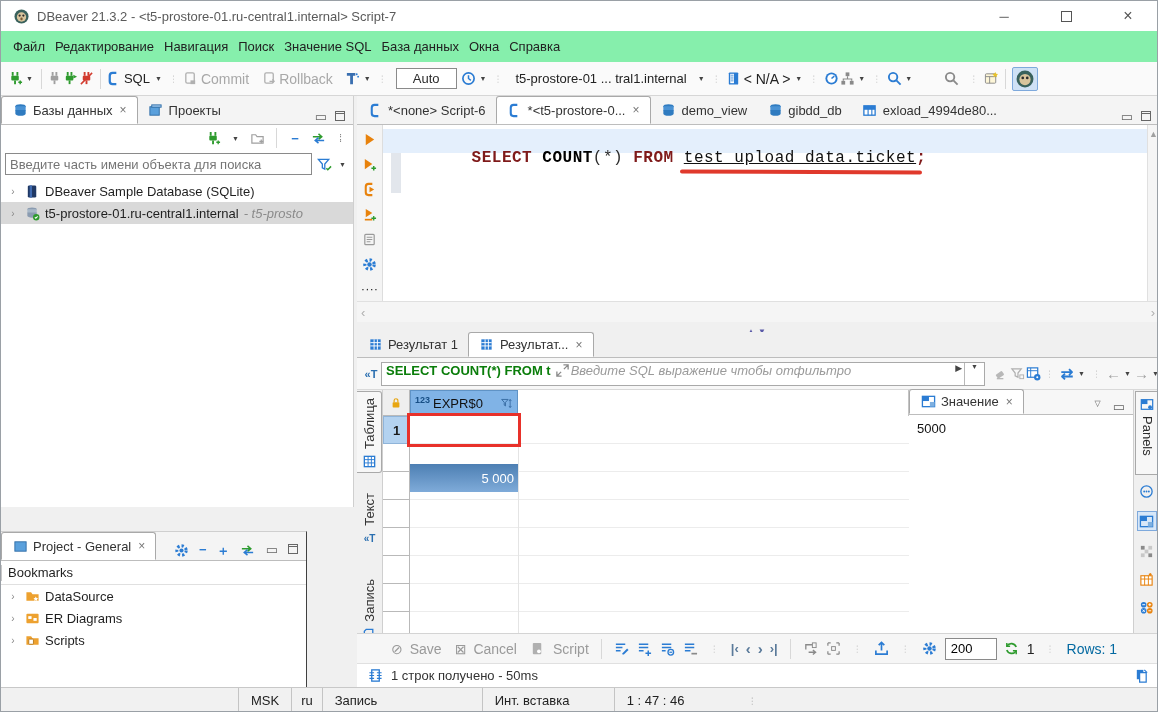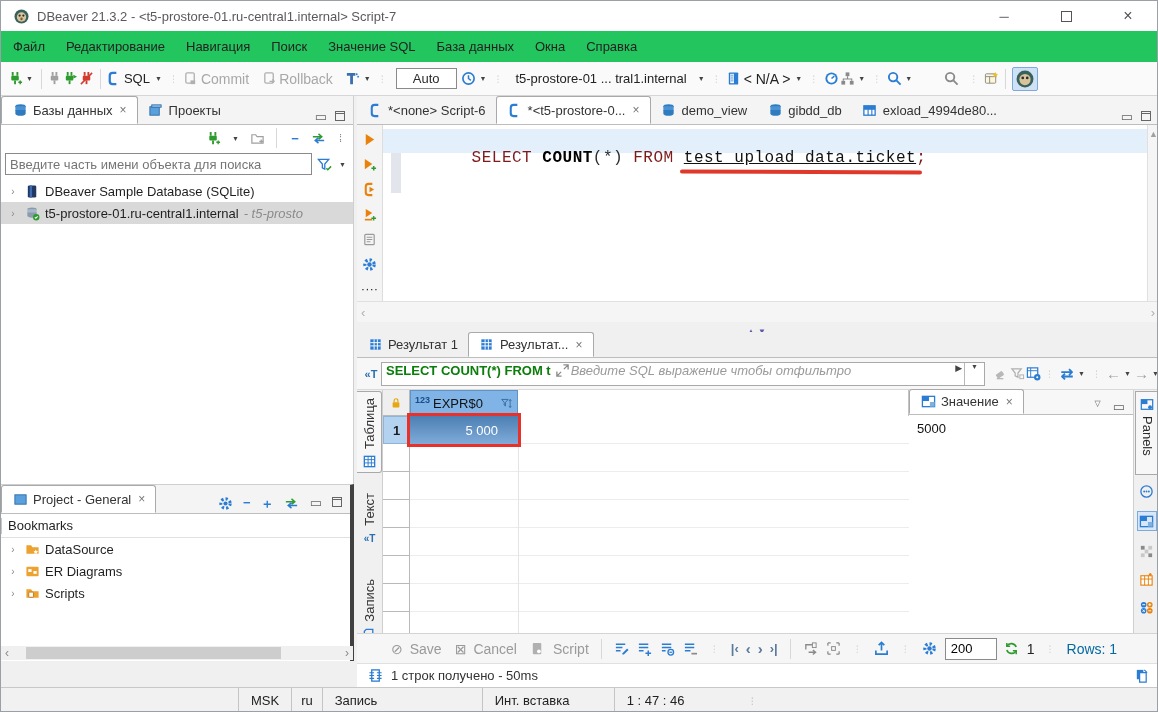--- a/index.html
+++ b/index.html
@@ -12,21 +12,21 @@
   .ic svg { width: 15px; height: 15px; }
   .chev { font-size: 7px; color: #444; margin: 0 3px; }
   .vsep { width: 1px; height: 20px; background: #d8d8d8; margin: 0 5px; flex: none; }
   .dotsep { color: #c8c8c8; font-size: 9px; letter-spacing: 1px; margin: 0 4px; flex: none; }
   .gray { color: #9a9a9a; }
 
   
   .titlebar { left:0; top:0; width:1158px; height:30px; background:#fff; display:flex; align-items:center; padding-left:12px; color:#5a5a5a; font-size:13px; }
   .wincontrols { position:absolute; right:0; top:0; height:30px; display:flex; }
   .winbtn { width:62px; height:30px; display:flex; align-items:center; justify-content:center; color:#555; font-size:13px; }
-  .menubar { left:0; top:30px; width:1158px; height:31px; background:#22c55e; display:flex; align-items:center; padding-left:12px; gap:21px; color:#222; }
+  .menubar { left:0; top:30px; width:1158px; height:31px; background:#86efac; display:flex; align-items:center; padding-left:12px; gap:10px; color:#222; }
   .toolbar { left:0; top:61px; width:1158px; height:34px; background:#fafafa; border-bottom:1px solid #d6d6d6; display:flex; align-items:center; padding:0 6px; }
   .tbtxt { color:#222; margin:0 2px; }
   .disabled { color:#a8a8a8; }
   .autobox { border:1px solid #8a8a8a; background:#fff; padding:2px 16px; margin:0 4px; }
   .logobtn { width:26px; height:24px; background:#cfe1f5; border:1px solid #7ea9dc; display:flex; align-items:center; justify-content:center; border-radius:2px; }
 
   
   .viewtabs { display:flex; align-items:flex-end; height:29px; background:#f4f4f4; border-bottom:1px solid #bdbdbd; }
   .vtab { display:flex; align-items:center; gap:5px; padding:4px 10px; height:28px; color:#333; }
   .vtab.active { background:#fff; border:1px solid #a9a9a9; border-bottom:1px solid #fff; border-radius:3px 3px 0 0; }
@@ -45,42 +45,42 @@
 
   
   .colheader { display:flex; height:24px; align-items:center; border-bottom:1px solid #e0e0e0; color:#1f1f1f; }
   .hsb { position:absolute; height:14px; background:#f0f0f0; display:flex; align-items:center; }
   .hsb .thumb { height:12px; background:#cdcdcd; }
   .arrowglyph { color:#8a8a8a; font-size:12px; }
 
   
   .rail { background:#f4f4f4; border-right:1px solid #ddd; display:flex; flex-direction:column; align-items:center; gap:9px; padding-top:6px; }
   .code { font-family:"Liberation Mono","DejaVu Sans Mono",monospace; font-size:16px; letter-spacing:0.5px; white-space:pre; }
-  .kwred { color:#7f1a1a; font-weight:normal; }
+  .kwred { color:#7f1a1a; font-weight:bold; }
   .kwblue { color:#000000; font-weight:bold; }
   .ident { color:#111; text-decoration:underline; position:relative; }
   .ann-underline { position:absolute; left:-4px; right:-6px; bottom:-7px; height:4px; background:#e0392c; border-radius:2px; transform:rotate(0.25deg); }
   .curline { background:#e4effc; }
   .scroll-v { background:#f5f5f5; border-left:1px solid #e0e0e0; }
   .scroll-h { background:#f5f5f5; border-top:1px solid #e0e0e0; display:flex; align-items:center; justify-content:space-between; padding:0 4px; color:#b0b0b0; }
 
   
   .filterbar { background:#f7f7f7; border-bottom:1px solid #d9d9d9; display:flex; align-items:center; padding:0 4px; }
   .filterfield { height:24px; background:#fff; border:1px solid #a9a9a9; display:flex; align-items:flex-start; flex:none; width:604px; overflow:hidden; }
   .fquery { color:#0a7d0a; font-weight:bold; white-space:nowrap; padding:0 4px; }
   .fplaceholder { color:#9a9a9a; font-style:italic; white-space:nowrap; overflow:hidden; flex:1; }
   .sidetabs { background:#f0f0f0; border-right:1px solid #cfcfcf; }
   .sidetab { display:flex; flex-direction:column; align-items:center; gap:5px; padding:6px 2px; color:#333; }
   .sidetab.active { background:#f7f7f7; border:1px solid #a9a9a9; border-left:none; border-radius:0 3px 3px 0; }
   .vtext { writing-mode:vertical-rl; transform:rotate(180deg); font-size:13px; }
   .vtext-r { writing-mode:vertical-rl; font-size:13px; }
   .gridhead { background:#80b3e6; border:1px solid #5f93c6; display:flex; align-items:center; padding:0 4px; gap:3px; }
   .typebadge { color:#174f86; font-size:9px; font-weight:bold; position:relative; top:-3px; }
   .rownumcell { background:#b3d2f0; border:1px solid #8fb4d9; color:#1a1a1a; font-weight:bold; display:flex; align-items:center; justify-content:center; }
-  .valuecell { background:linear-gradient(#4d7fb3,#7fabd9); color:#fff; display:flex; align-items:center; justify-content:flex-end; padding-right:20px; }
+  .valuecell { background:linear-gradient(#4d7fb3,#7fabd9); color:#fff; display:flex; align-items:center; justify-content:flex-end; padding-right:4px;margin-top:48px; }
   .ann-box { border:3px solid #e8312a; }
   .emptyrows { background:repeating-linear-gradient(to bottom, #fff 0 27px, #ececec 27px 28px); }
   .emptynums { background:repeating-linear-gradient(to bottom, #fff 0 27px, #b9b9b9 27px 28px); border-right:1px solid #b9b9b9; }
   .panelsstrip { background:#f0f0f0; border-left:1px solid #cfcfcf; }
   .panelsbox { border:1px solid #a9a9a9; background:#f7f7f7; display:flex; flex-direction:column; align-items:center; gap:5px; padding:5px 1px; }
   .bottombar { background:#f6f6f6; border-top:1px solid #d4d4d4; display:flex; align-items:center; padding:0 8px; gap:7px; }
   .fetchinput { width:52px; height:22px; border:1px solid #8a8a8a; font-family:"Liberation Sans",sans-serif; font-size:13px; padding:0 5px; }
   .resstatus { background:#fff; border-top:1px solid #e0e0e0; display:flex; align-items:center; gap:8px; padding:0 10px; color:#333; }
 
   
@@ -349,21 +349,21 @@
             <path d="M2.5 7v3.5c0 1.1 2.2 2 5 2s5-.9 5-2V7" fill="#8a9bb0"></path>
             <circle cx="12" cy="12" r="3.4" fill="#2e9b2e"></circle>
             <path d="M10.5 12l1 1 2-2" stroke="#fff" fill="none" stroke-width="1.1"></path>
           </svg>
       </span>
       <span style="white-space:nowrap">t5-prostore-01.ru-central1.internal</span>
       <span class="suffix"> - t5-prosto</span>
     </div>
   </div>
 
-  <div class="abs panel" style="left:0;top:483px;width:353px;height:177px;border-right:4px solid #404040;border-top:1px solid #cfcfcf">
+  <div class="abs panel" style="left:0;top:530px;width:306px;height:177px;border-right:1px solid #404040;border-top:1px solid #cfcfcf">
     <div class="viewtabs">
       <div class="vtab active">
         <span class="ic">
           <svg viewBox="0 0 16 16">
               <rect x="2" y="3" width="12" height="10" fill="#5aa0dc" stroke="#2f6ea8"></rect>
             </svg>
         </span>
         <span>Project - General</span>
         <span class="closex">×</span>
       </div>

